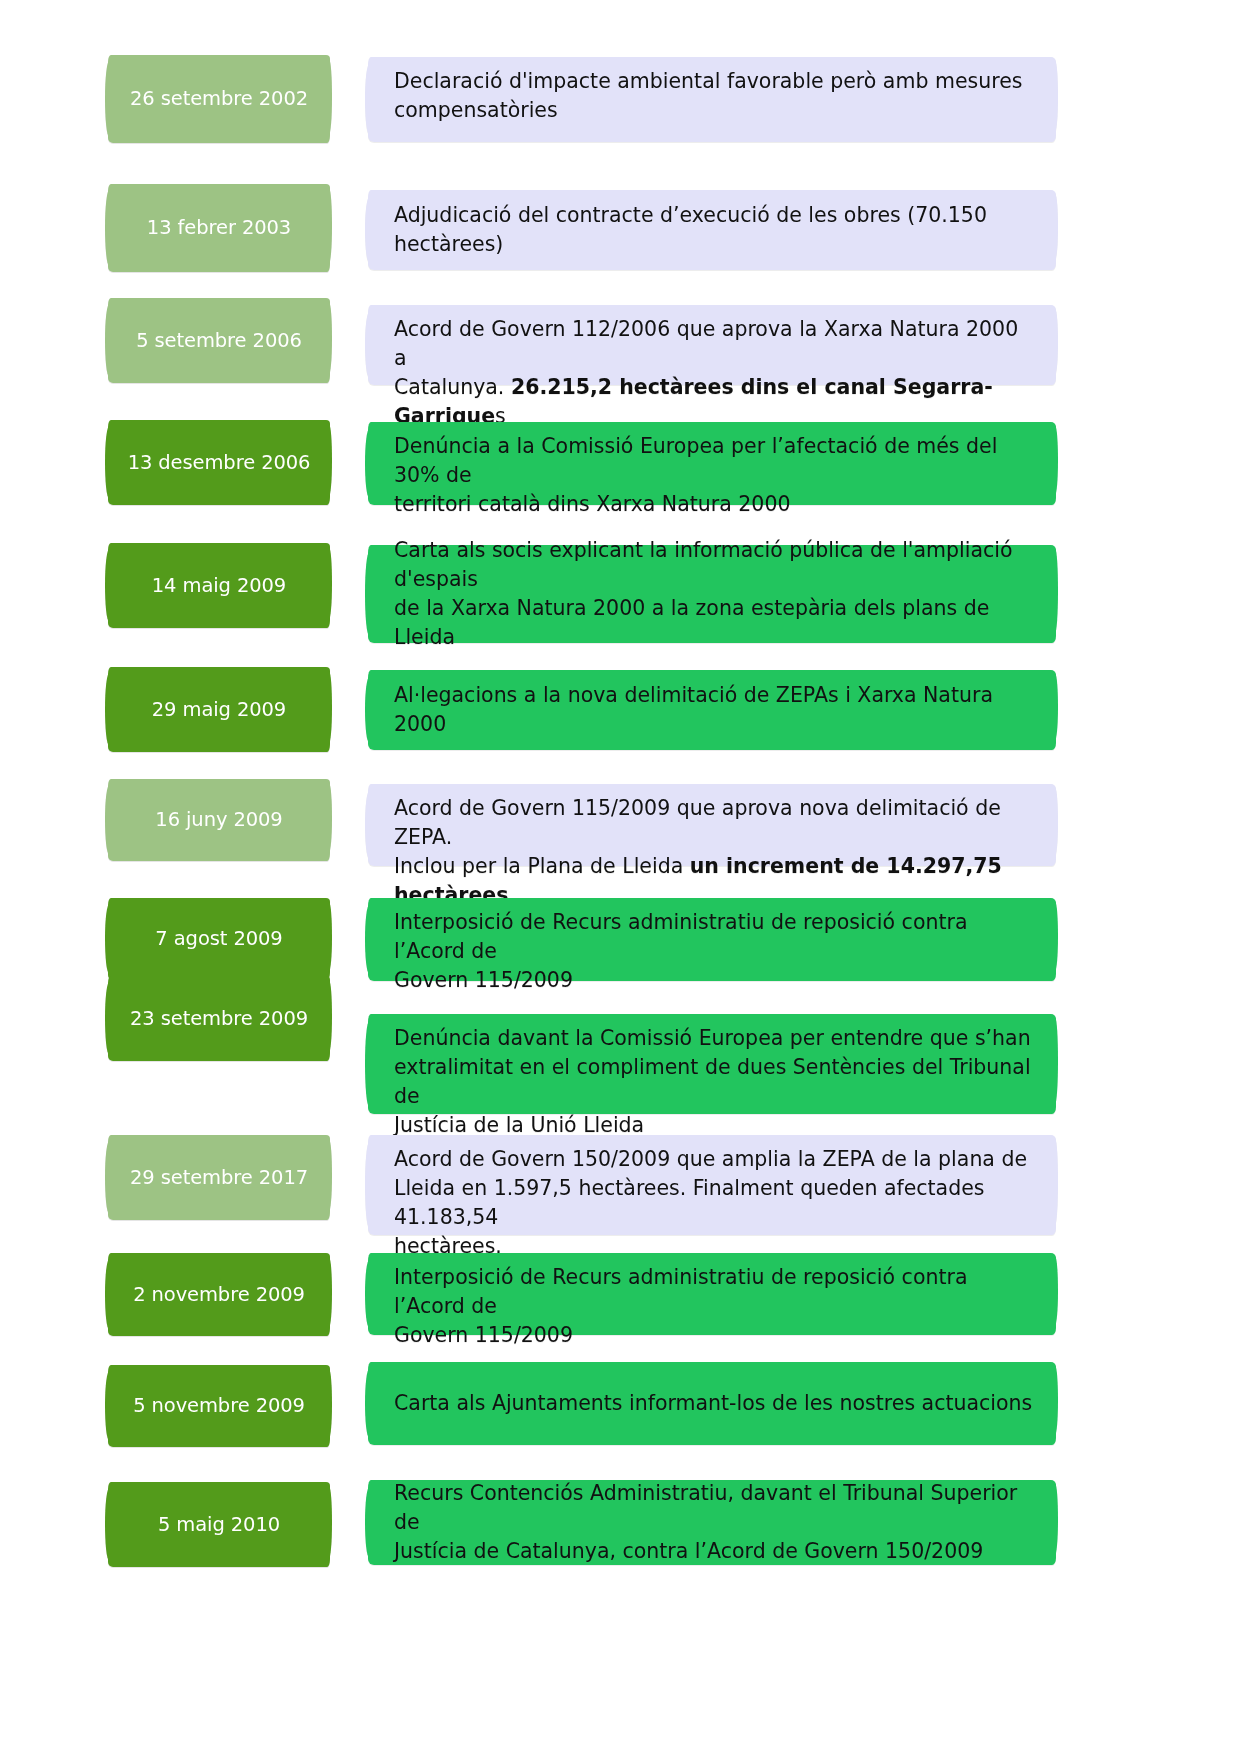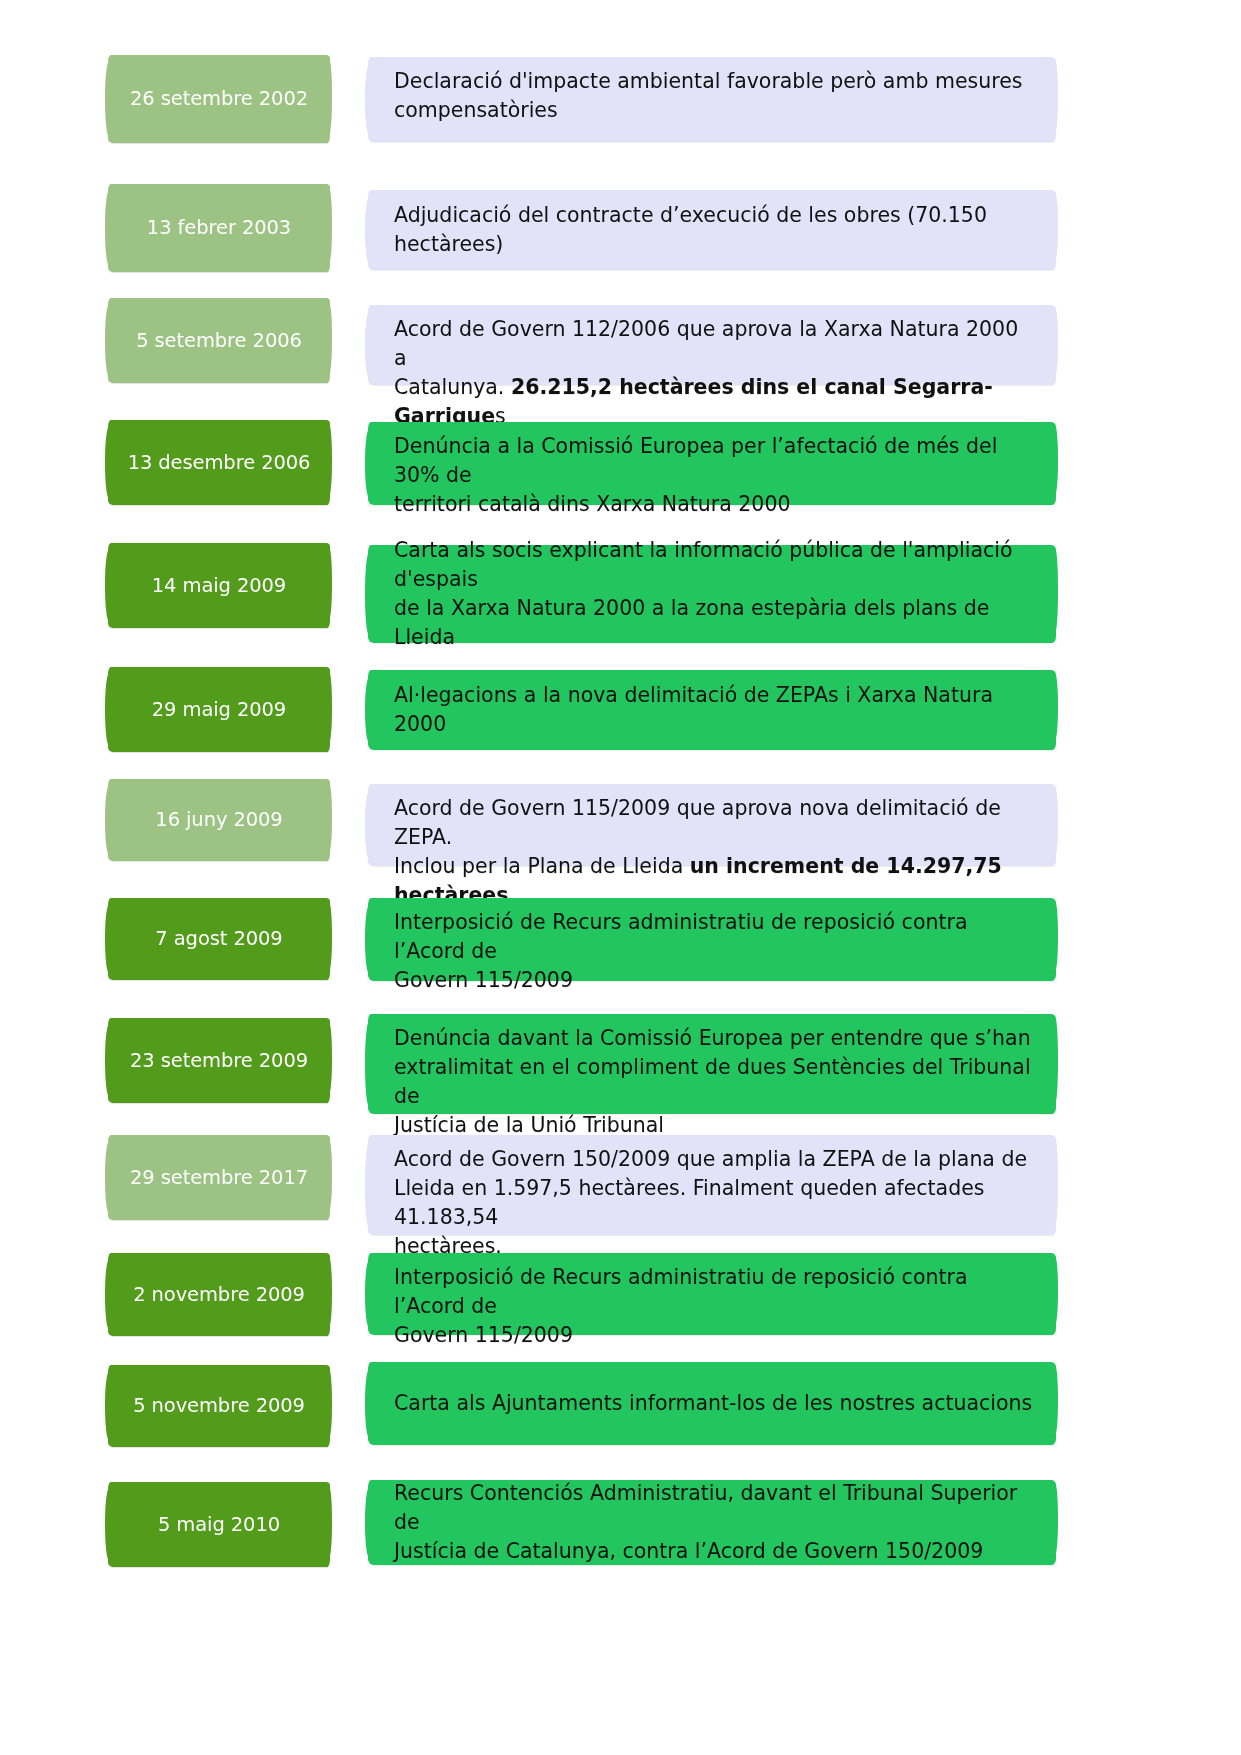--- a/index.html
+++ b/index.html
@@ -210,28 +210,28 @@
         <span class="date-txt">7 agost 2009</span>
       </div>
       <div class="text-card card-lav-mid align-top" style="top: 898px; height: 83px;">
         <div class="card-body">
           <div><span>Interposició de Recurs administratiu de reposició contra l’Acord de</span></div>
           <div><span>Govern 115/2009</span></div>
         </div>
       </div>
     </div>
     <div class="row" style="top: 0px; height: 0px;">
-      <div class="date-badge badge-green-dark" style="top: 1018px; height: 85px;">
+      <div class="date-badge badge-green-dark" style="top: 976px; height: 85px;">
         <span class="date-txt">23 setembre 2009</span>
       </div>
       <div class="text-card card-lav-mid align-top" style="top: 1014px; height: 100px;">
         <div class="card-body">
           <div><span>Denúncia davant la Comissió Europea per entendre que s’han</span></div>
           <div><span>extralimitat en el compliment de dues Sentències del Tribunal de</span></div>
-          <div><span>Justícia de la Unió Tribunal</span></div>
+          <div><span>Justícia de la Unió Lleida</span></div>
         </div>
       </div>
     </div>
     <div class="row" style="top: 0px; height: 0px;">
       <div class="date-badge badge-green-light" style="top: 1135px; height: 85px;">
         <span class="date-txt">29 setembre 2017</span>
       </div>
       <div class="text-card card-lav-light align-top" style="top: 1135px; height: 100px;">
         <div class="card-body">
           <div><span>Acord de Govern 150/2009 que amplia la ZEPA de la plana de</span></div>

